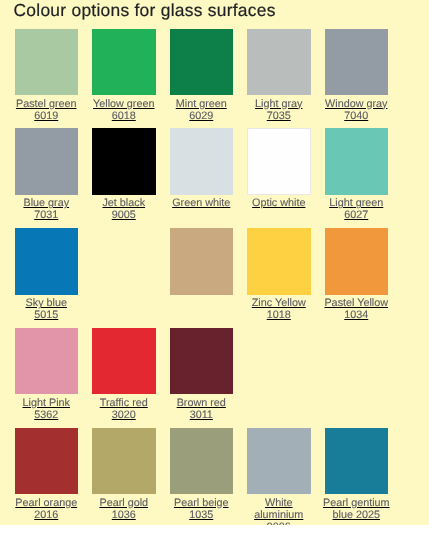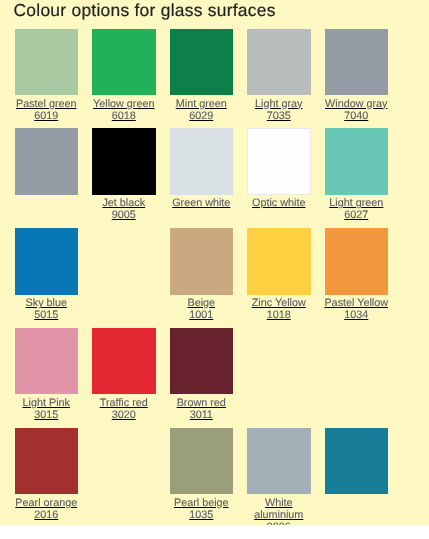--- a/index.html
+++ b/index.html
@@ -114,20 +114,24 @@
         <div class="swatch-chip" style="background:#939ca5"></div>
         <div class="swatch-label">
             <span class="swatch-name">Window gray</span>
             <span class="swatch-code">7040</span>
           </div>
       </div>
     </div>
     <div class="swatch-row">
       <div class="swatch-cell" style="left:0.0px">
         <div class="swatch-chip" style="background:#939ca5"></div>
+        <div class="swatch-label">
+            <span class="swatch-name">Blue gray</span>
+            <span class="swatch-code">7031</span>
+          </div>
       </div>
       <div class="swatch-cell" style="left:77.5px">
         <div class="swatch-chip" style="background:#000000"></div>
         <div class="swatch-label">
             <span class="swatch-name">Jet black</span>
             <span class="swatch-code">9005</span>
           </div>
       </div>
       <div class="swatch-cell" style="left:155.0px">
         <div class="swatch-chip" style="background:#d8e0e3"></div>
@@ -152,24 +156,20 @@
     <div class="swatch-row">
       <div class="swatch-cell" style="left:0.0px">
         <div class="swatch-chip" style="background:#0777b6"></div>
         <div class="swatch-label">
             <span class="swatch-name">Sky blue</span>
             <span class="swatch-code">5015</span>
           </div>
       </div>
       <div class="swatch-cell" style="left:155.0px">
         <div class="swatch-chip" style="background:#c9a980"></div>
-        <div class="swatch-label">
-            <span class="swatch-name">Beige</span>
-            <span class="swatch-code">1001</span>
-          </div>
       </div>
       <div class="swatch-cell" style="left:232.5px">
         <div class="swatch-chip" style="background:#fdd141"></div>
         <div class="swatch-label">
             <span class="swatch-name">Zinc Yellow</span>
             <span class="swatch-code">1018</span>
           </div>
       </div>
       <div class="swatch-cell" style="left:310.0px">
         <div class="swatch-chip" style="background:#f1973c"></div>
@@ -177,21 +177,21 @@
             <span class="swatch-name">Pastel Yellow</span>
             <span class="swatch-code">1034</span>
           </div>
       </div>
     </div>
     <div class="swatch-row">
       <div class="swatch-cell" style="left:0.0px">
         <div class="swatch-chip" style="background:#e295a8"></div>
         <div class="swatch-label">
             <span class="swatch-name">Light Pink</span>
-            <span class="swatch-code">3015</span>
+            <span class="swatch-code">5362</span>
           </div>
       </div>
       <div class="swatch-cell" style="left:77.5px">
         <div class="swatch-chip" style="background:#e32832"></div>
         <div class="swatch-label">
             <span class="swatch-name">Traffic red</span>
             <span class="swatch-code">3020</span>
           </div>
       </div>
       <div class="swatch-cell" style="left:155.0px">
@@ -203,32 +203,42 @@
       </div>
     </div>
     <div class="swatch-row">
       <div class="swatch-cell" style="left:0.0px">
         <div class="swatch-chip" style="background:#a32f2e"></div>
         <div class="swatch-label">
             <span class="swatch-name">Pearl orange</span>
             <span class="swatch-code">2016</span>
           </div>
       </div>
+      <div class="swatch-cell" style="left:77.5px">
+        <div class="swatch-chip" style="background:#b3a868"></div>
+        <div class="swatch-label">
+            <span class="swatch-name">Pearl gold</span>
+            <span class="swatch-code">1036</span>
+          </div>
+      </div>
       <div class="swatch-cell" style="left:155.0px">
         <div class="swatch-chip" style="background:#9a9e7b"></div>
         <div class="swatch-label">
             <span class="swatch-name">Pearl beige</span>
             <span class="swatch-code">1035</span>
           </div>
       </div>
       <div class="swatch-cell" style="left:232.5px">
         <div class="swatch-chip" style="background:#a2afb6"></div>
         <div class="swatch-label">
             <span class="swatch-name">White aluminium</span>
             <span class="swatch-code">9006</span>
           </div>
       </div>
       <div class="swatch-cell" style="left:310.0px">
         <div class="swatch-chip" style="background:#177d99"></div>
+        <div class="swatch-label">
+            <span class="swatch-name">Pearl gentium blue 2025</span>
+          </div>
       </div>
     </div>
   </div>
 </div>
 
 </body></html>

